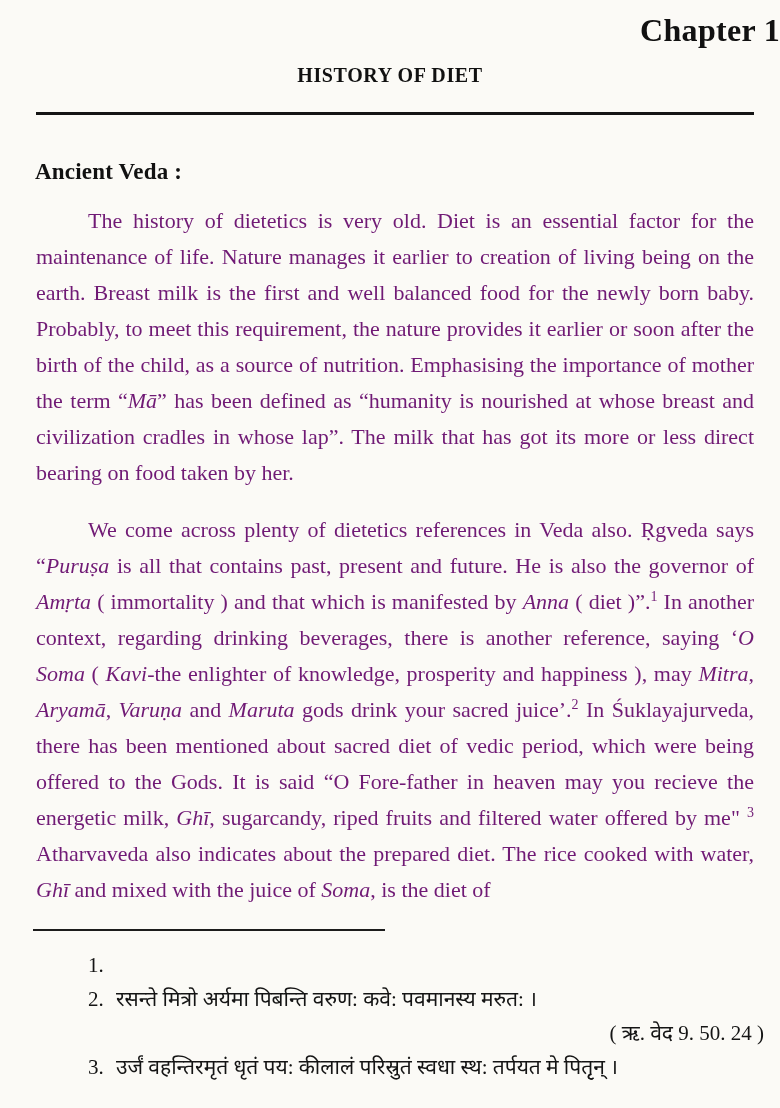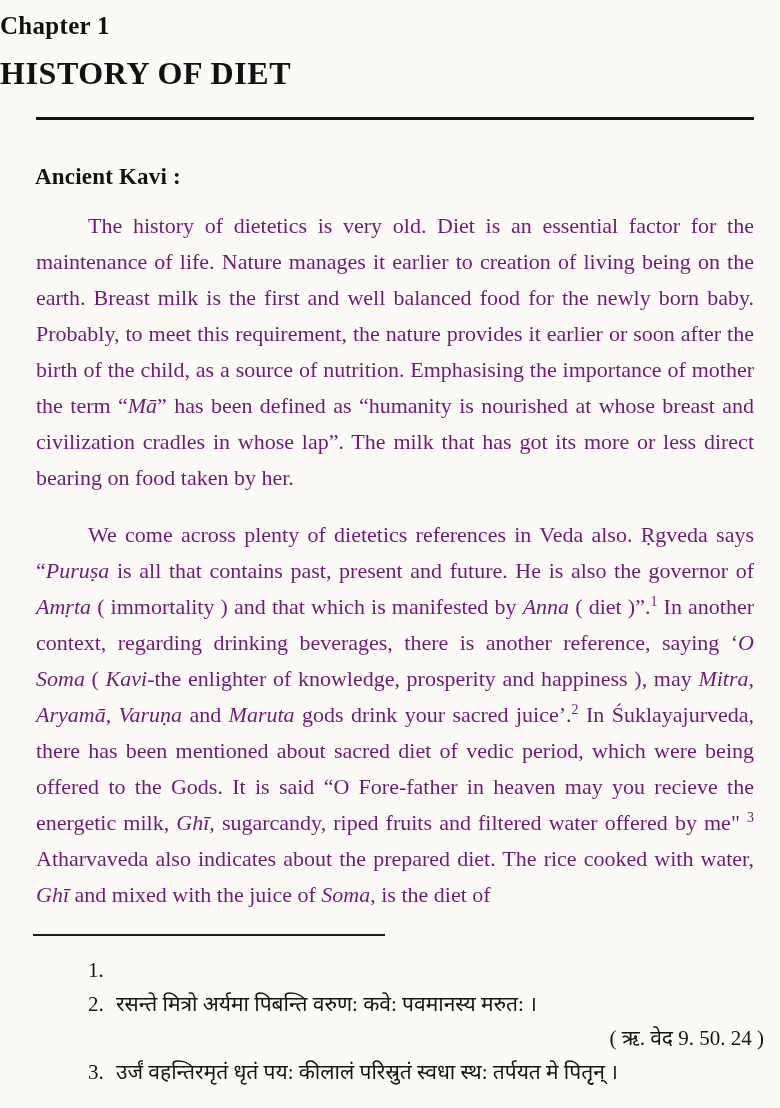--- a/index.html
+++ b/index.html
@@ -11,31 +11,31 @@
     position: relative;
     width: 780px;
     height: 1108px;
     margin: 0 auto;
     background: #fbfaf6;
     color: #111;
     overflow: hidden;
     box-sizing: border-box;
   }
   .chapter {
-    text-align: left;
+    text-align: right;
     font-weight: bold;
-    font-size: 25px;
+    font-size: 32px;
     padding-top: 12px;
     letter-spacing: 0.3px;
     font-family: Liberation Serif, serif;
   }
   .doc-title {
-    text-align: left;
+    text-align: center;
     font-weight: bold;
-    font-size: 32px;
+    font-size: 20px;
     margin-top: 15px;
     letter-spacing: 0.6px;
   }
   .rule-full {
     border: none;
     border-top: 3px solid #141414;
     margin: 25px 26px 0 36px;
   }
   .section-heading {
     font-weight: bold;
@@ -93,21 +93,21 @@
     padding-left: 12px;
   }
 </style>
 </head>
 <body>
 
 <div class="page">
   <div class="chapter">Chapter 1</div>
   <div class="doc-title">HISTORY OF DIET</div>
   <hr class="rule-full">
-  <div class="section-heading">Ancient Kavi :</div>
+  <div class="section-heading">Ancient Veda :</div>
   <div class="body-text" id="paragraphs">
       <p><span>The history of dietetics is very old. Diet is an essential factor for the maintenance of life. Nature manages it earlier to creation of living being on the earth. Breast milk is the first and well balanced food for the newly born baby. Probably, to meet this requirement, the nature provides it earlier or soon after the birth of the child, as a source of nutrition. Emphasising the importance of mother the term “</span><i>Mā</i><span>” has been defined as “humanity is nourished at whose breast and civilization cradles in whose lap”. The milk that has got its more or less direct bearing on food taken by her.</span></p>
       <p><span>We come across plenty of dietetics references in Veda also. Ṛgveda says “</span><i>Puruṣa</i><span> is all that contains past, present and future. He is also the governor of </span><i>Amṛta</i><span> ( immortality ) and that which is manifested by </span><i>Anna</i><span> ( diet )”.</span><sup>1</sup><span> In another context, regarding drinking beverages, there is another reference, saying ‘</span><i>O Soma</i><span> ( </span><i>Kavi</i><span>-the enlighter of knowledge, prosperity and happiness ), may </span><i>Mitra</i><span>, </span><i>Aryamā</i><span>, </span><i>Varuṇa</i><span> and </span><i>Maruta</i><span> gods drink your sacred juice’.</span><sup>2</sup><span> In Śuklayajurveda, there has been mentioned about sacred diet of vedic period, which were being offered to the Gods. It is said “O Fore-father in heaven may you recieve the energetic milk, </span><i>Ghī</i><span>, sugarcandy, riped fruits and filtered water offered by me" </span><sup>3</sup><span> Atharvaveda also indicates about the prepared diet. The rice cooked with water, </span><i>Ghī</i><span> and mixed with the juice of </span><i>Soma</i><span>, is the diet of</span></p>
     </div>
   <hr class="rule-footnote">
   <div class="footnotes" id="footnotes">
       <div class="fn">
         <span class="fn-num">1.</span>
         <div class="fn-body">
         </div>

